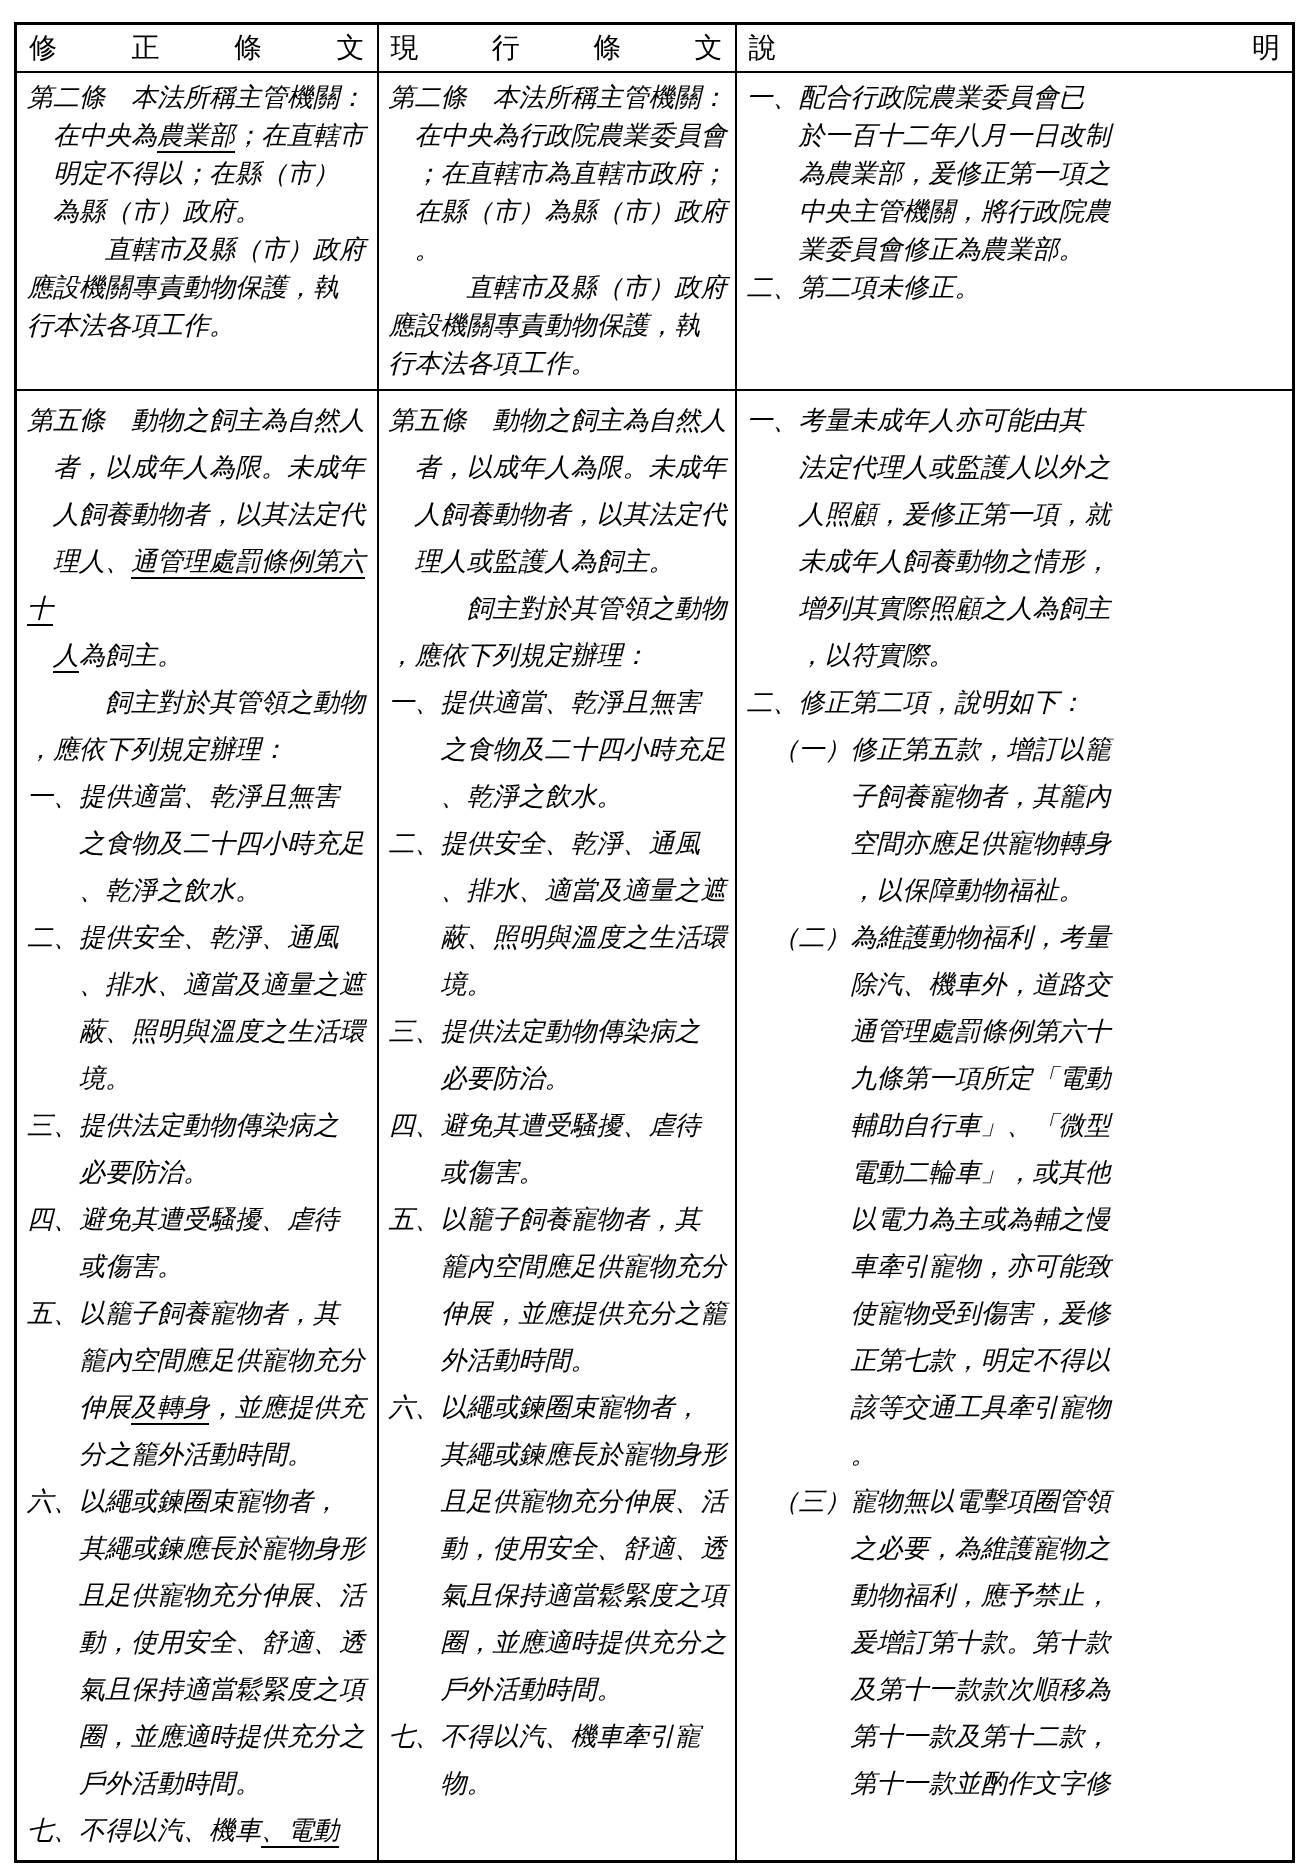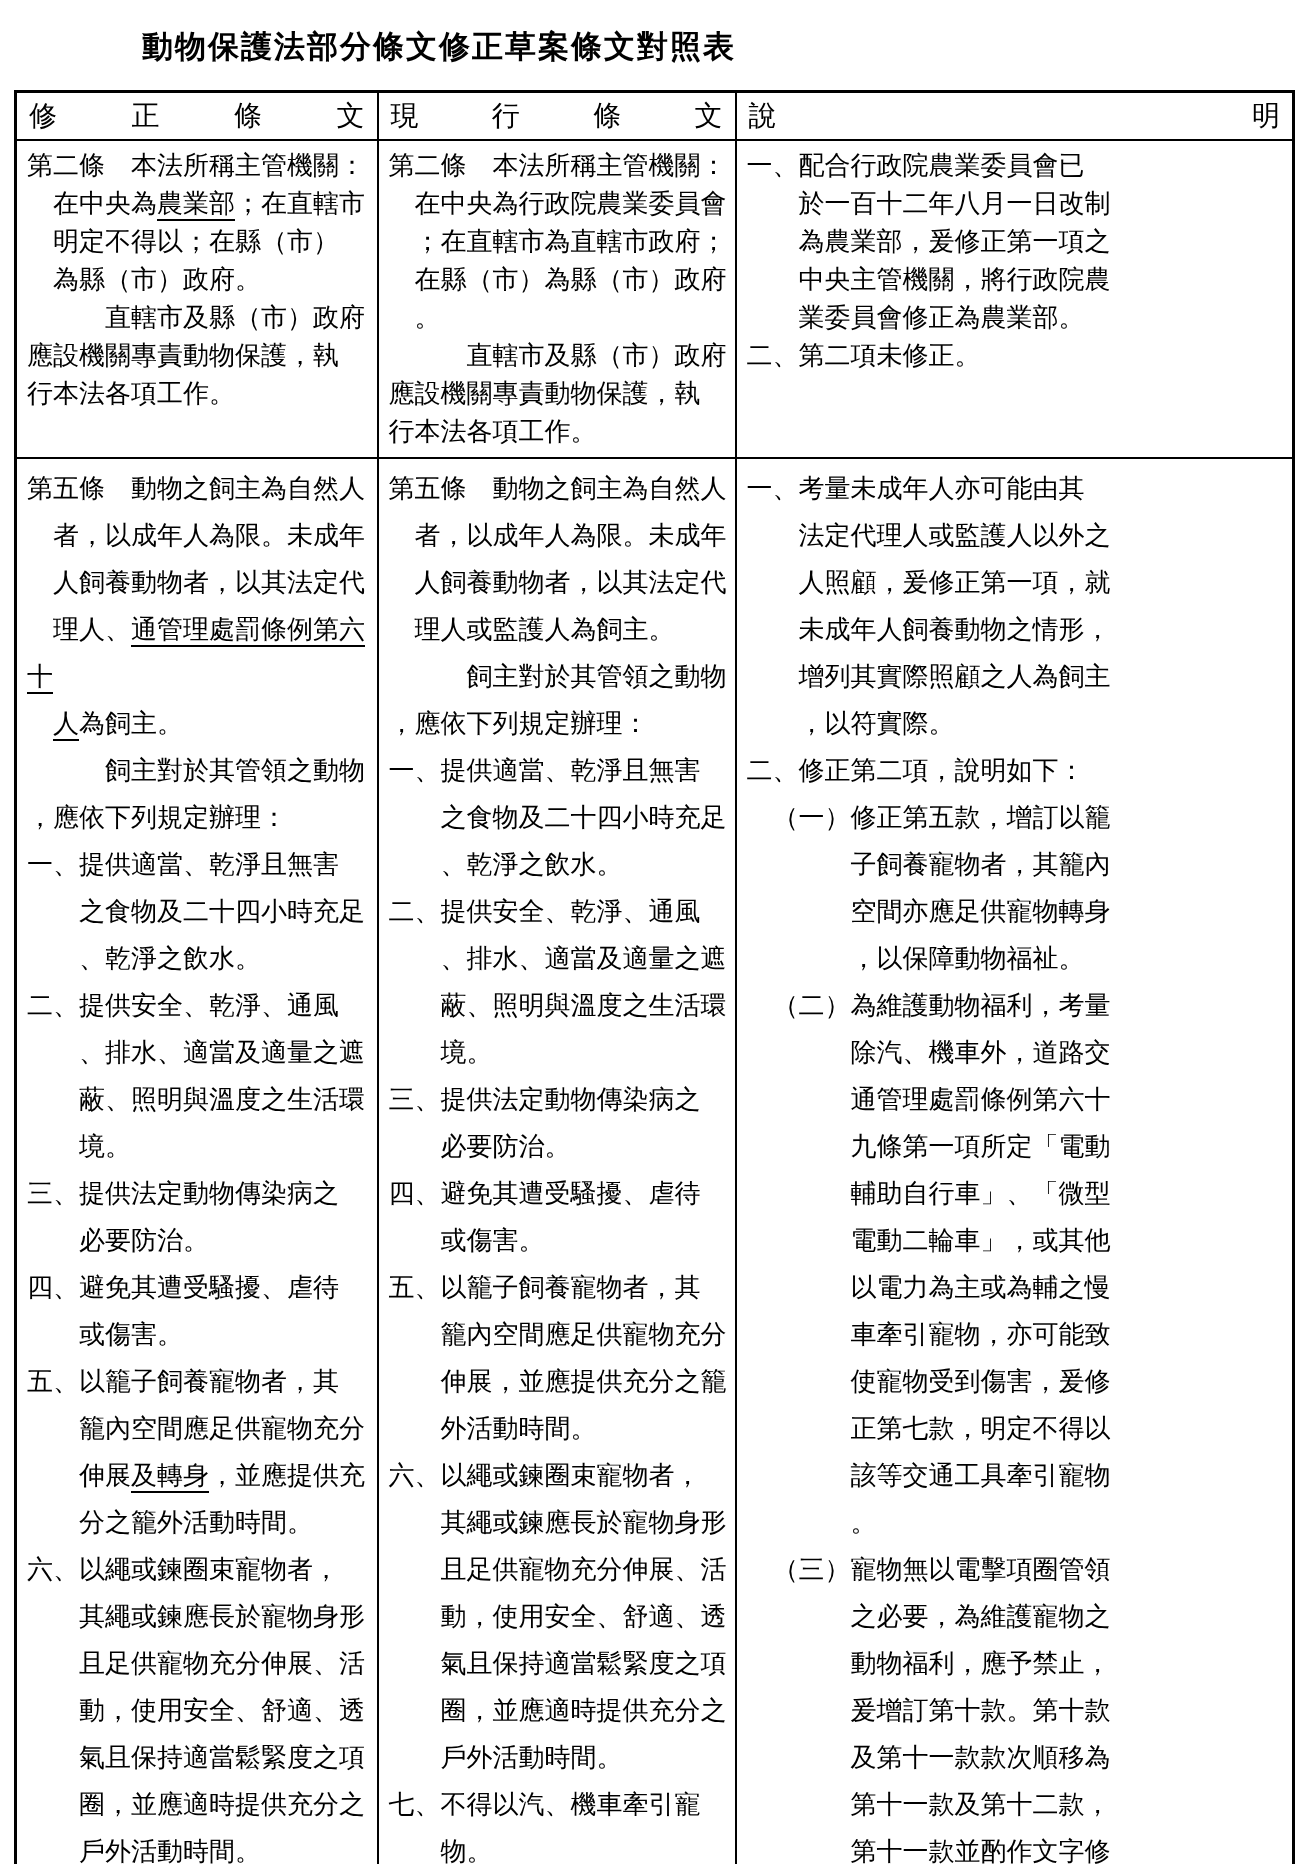--- a/index.html
+++ b/index.html
@@ -30,34 +30,34 @@
     font-weight:400;
     font-size:28px;
     padding:6px 12px;
   }
   .hjust{display:flex;justify-content:space-between;line-height:34px;}
   td{
     font-size:26px;
     padding:6px 8px 6px 10px;
     white-space:pre-wrap;
     overflow:hidden;
+    font-style:italic;
   }
   tr.row-0 td{line-height:38px;}
   tr.row-1 td{line-height:47px;}
   .ins{
     text-decoration:underline;
     text-decoration-thickness:2px;
     text-underline-offset:7px;
   }
 </style>
 </head>
 <body>
 
 <div class="page">
-  <h1 class="page-title">動物保護法部分條文修正草案條文對照表</h1>
 
   <table class="compare-table">
     <colgroup>
       <col class="col-amended">
       <col class="col-current">
       <col class="col-explanation">
     </colgroup>
     <thead>
       <tr>
         <th>

